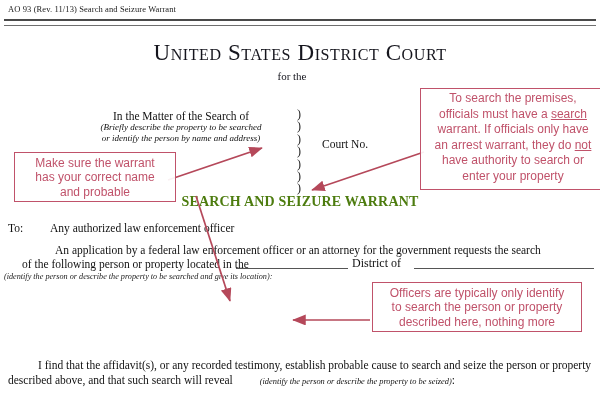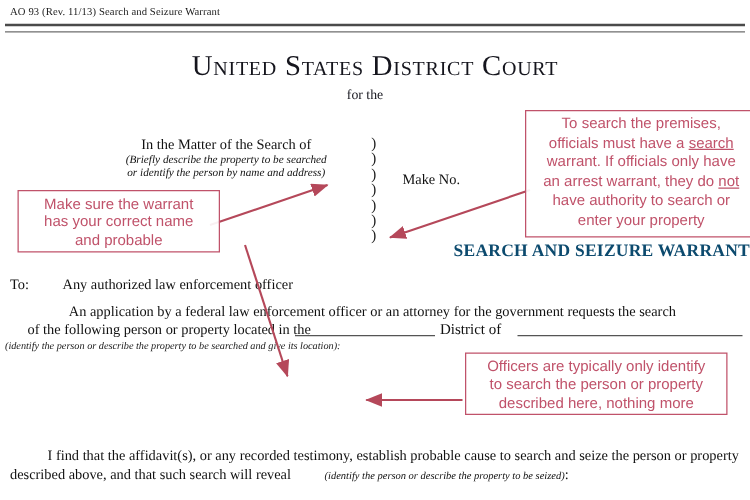--- a/index.html
+++ b/index.html
@@ -36,22 +36,22 @@
   .caption .line2,.caption .line3{font-size:9px;font-style:italic;line-height:11px;}
   .parens{
     position:absolute;left:292px;top:108px;font-size:12px;line-height:12.4px;
     color:#1b1b1b;text-align:center;width:14px;
   }
   .parens span{display:block;}
   .case-no{position:absolute;left:322px;top:138px;font-size:11.5px;}
 
   
   .doc-heading{
-    position:absolute;left:0;right:0;top:194px;text-align:right;
-    font-size:14px;font-weight:bold;letter-spacing:.2px;color:#0c4a6e;
+    position:absolute;left:0;right:0;top:194px;text-align:center;
+    font-size:14px;font-weight:bold;letter-spacing:.2px;color:#4d7c0f;
   }
 
   
   .to-label{position:absolute;left:8px;top:222px;font-size:11.5px;}
   .to-value{position:absolute;left:50px;top:222px;font-size:11.5px;}
   .para1{
     position:absolute;left:22px;top:243px;width:586px;font-size:11.5px;
     line-height:14px;text-indent:33px;
   }
   .para1 .noind{display:block;text-indent:0;}
@@ -104,21 +104,21 @@
   <div class="parens">
     <span>)</span>
     <span>)</span>
     <span>)</span>
     <span>)</span>
     <span>)</span>
     <span>)</span>
     <span>)</span>
   </div>
 
-  <div class="case-no">Make No.</div>
+  <div class="case-no">Court No.</div>
 
   <div class="doc-heading">SEARCH AND SEIZURE WARRANT</div>
 
   <div class="to-label">To:</div>
   <div class="to-value">Any authorized law enforcement officer</div>
 
   <div class="para1">
     <span>An application by a federal law enforcement officer or an attorney for the government requests the search</span>
     <span class="noind">of the following person or property located in the</span>
   </div>

